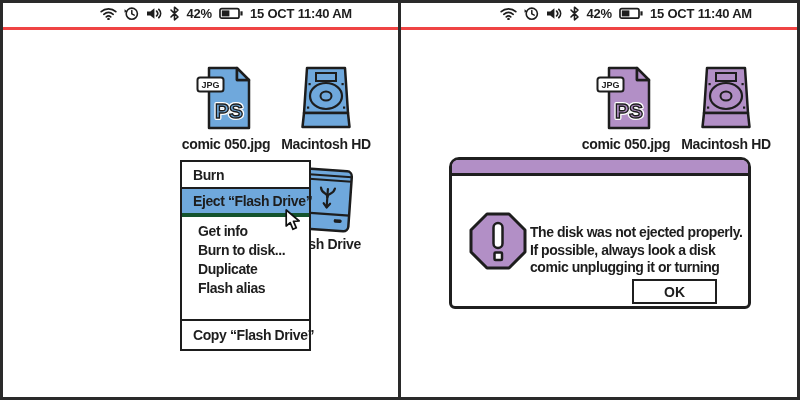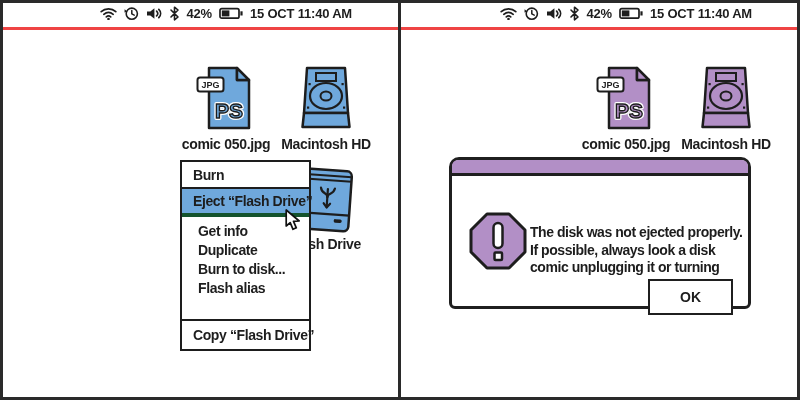--- a/index.html
+++ b/index.html
@@ -41,21 +41,21 @@
   
   .alert-dialog{
     position:absolute;left:49px;top:124px;width:302px;height:152px;
     background:#fff;border:3px solid #1f1f1f;border-radius:10px 10px 6px 6px;z-index:2;
   }
   .alert-titlebar{height:16px;border-bottom:3px solid #1f1f1f;border-radius:6px 6px 0 0;}
   .alert-body{position:relative;width:100%;height:calc(100% - 19px);}
   .alert-text{position:absolute;left:78px;top:40px;font-size:14px;font-weight:700;
     letter-spacing:-0.45px;line-height:17.5px;white-space:nowrap;margin-top:8px;}
   .ok-button{
-    position:absolute;left:196px;top:103px;width:85px;height:36px;background:#fff;
+    position:absolute;left:180px;top:103px;width:85px;height:25px;background:#fff;
     border:2px solid #1f1f1f;display:flex;align-items:center;justify-content:center;
     font-size:14px;font-weight:700;cursor:pointer;
   }
   .frame{position:absolute;inset:0;border:3px solid #2a2a2a;pointer-events:none;z-index:10;}
   .divider{position:absolute;left:398px;top:0;width:3px;height:100%;background:#2a2a2a;z-index:10;}
   .abs{position:absolute;}
 </style>
 </head>
 <body>
 
@@ -148,22 +148,22 @@
           <rect x="33" y="50.5" width="8" height="3.6" rx="1.6" fill="#1d1d1d"></rect>
         </svg>
       </div>
       <div class="icon-label" style="left:286px;top:203px;width:78px;z-index:1;">Flash Drive</div>
 
       <div class="context-menu">
         <div class="menu-item mi-open">Burn</div>
         <div class="menu-item mi-eject" style="background:#6FA8DC;">Eject “Flash Drive”</div>
         <div class="menu-group">
           <div class="menu-item">Get info</div>
+          <div class="menu-item">Burn to disk...</div>
           <div class="menu-item">Duplicate</div>
-          <div class="menu-item">Burn to disk...</div>
           <div class="menu-item">Flash alias</div>
         </div>
         <div class="menu-item mi-copy">Copy “Flash Drive”</div>
       </div>
 
       <div class="abs" style="left:285px;top:176px;z-index:3;">
         <svg width="18" height="24" viewBox="0 0 18 24">
           <path d="M1.2 1 L1.2 17 L5.2 13.6 L8 20.3 L11.3 18.8 L8.5 12.3 L14.2 12 Z" fill="#ffffff" stroke="#111111" stroke-width="1.7" stroke-linejoin="round"></path>
         </svg>
       </div>

